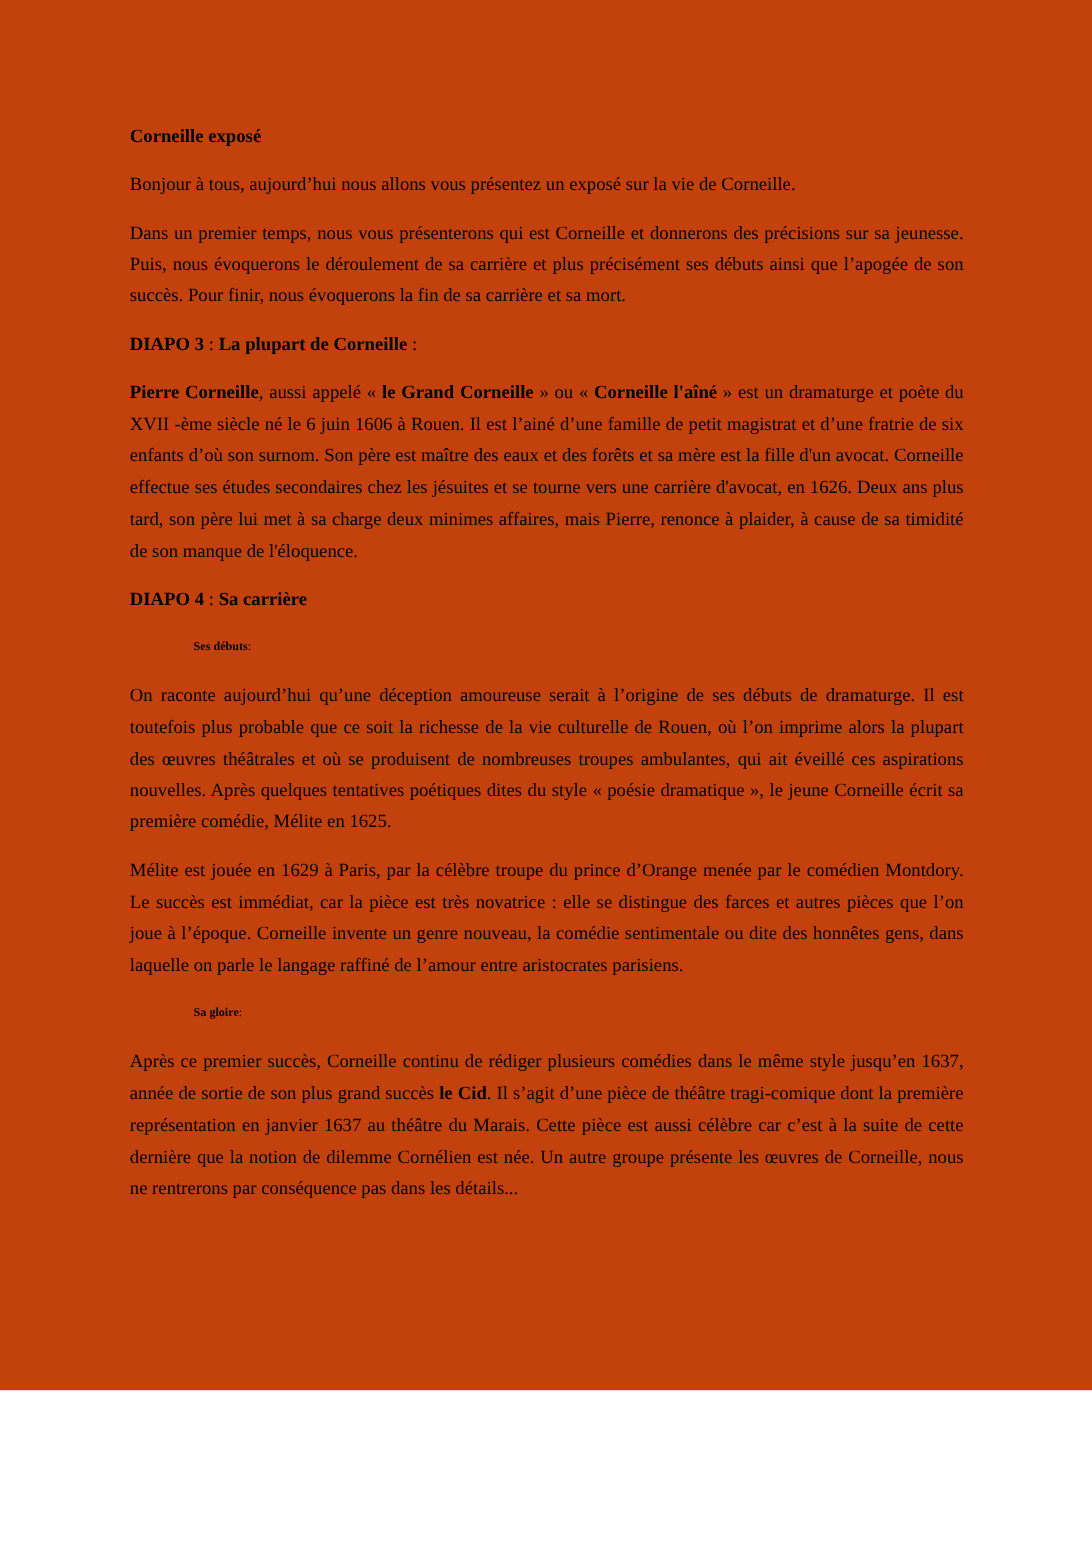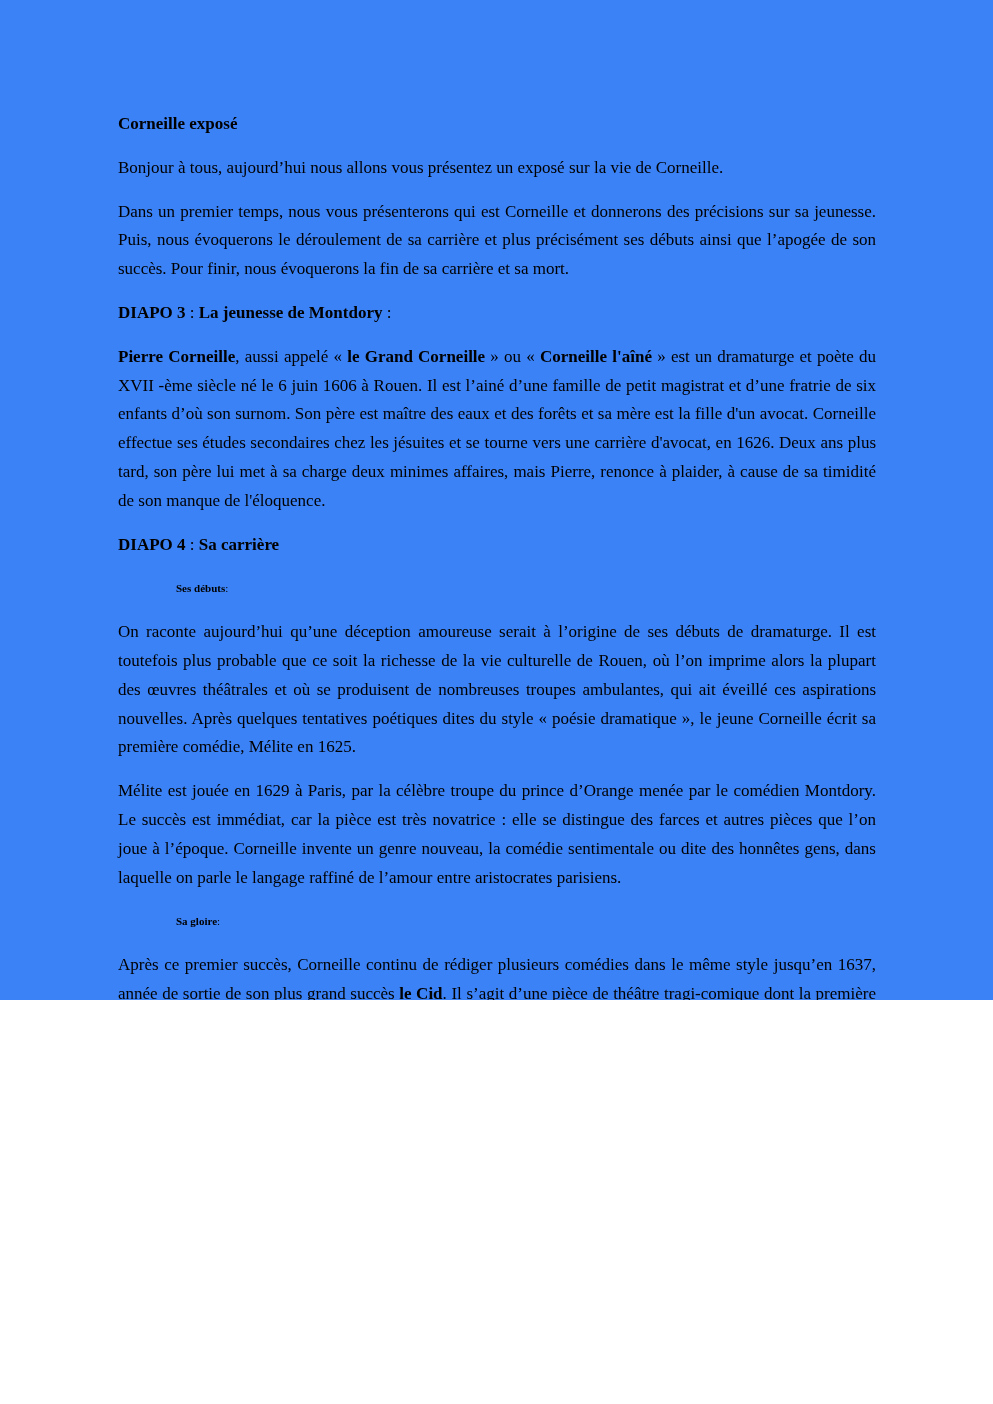--- a/index.html
+++ b/index.html
@@ -4,22 +4,22 @@
 <title>Corneille exposé</title>
 <style>
   html, body {
     margin: 0;
     padding: 0;
     background: #ffffff;
   }
   .page {
     position: relative;
     width: 993px;
-    height: 1000px;
-    background: #3b82f6;
+    height: 1264px;
+    background: #c2410c;
     margin: 0 auto;
     overflow: hidden;
     font-family: "Liberation Serif", "DejaVu Serif", serif;
     color: #000000;
   }
   .content {
     position: absolute;
     left: 118px;
     top: 110px;
     width: 758px;
@@ -72,21 +72,21 @@
     </p>
 
 
 
     <p class="blk">Bonjour à tous, aujourd’hui nous allons vous présentez un exposé sur la vie de Corneille.</p>
 
 
     <p class="blk">Dans un premier temps, nous vous présenterons qui est Corneille et donnerons des précisions sur sa jeunesse. Puis, nous évoquerons le déroulement de sa carrière et plus précisément ses débuts ainsi que l’apogée de son succès. Pour finir, nous évoquerons la fin de sa carrière et sa mort.</p>
 
     <p class="heading blk">
-      <span class="b">DIAPO 3</span><span class="reg"> : </span><span class="b">La jeunesse de Montdory</span><span class="reg"> :</span>
+      <span class="b">DIAPO 3</span><span class="reg"> : </span><span class="b">La plupart de Corneille</span><span class="reg"> :</span>
     </p>
 
     <p class="blk"><span class="b">Pierre Corneille</span><span>, aussi appelé </span><span class="reg">« </span><span class="b">le  Grand  Corneille</span><span class="reg"> » </span><span>ou </span><span class="reg">« </span><span class="b">Corneille  l'aîné</span><span class="reg"> » </span><span>est un dramaturge et poète du XVII -ème siècle né le 6 juin 1606 à Rouen. Il est l’ainé d’une famille de petit magistrat et d’une fratrie de six enfants d’où son surnom. Son père est maître des eaux et des forêts et sa mère est la fille d'un avocat. Corneille effectue ses études secondaires chez les jésuites et se tourne vers une carrière d'avocat, en 1626. Deux ans plus tard, son père lui met à sa charge deux minimes affaires, mais Pierre, renonce à plaider, à cause de sa timidité de son manque de l'éloquence.</span></p>
 
     <p class="heading blk">
       <span class="b">DIAPO 4</span><span class="reg"> : </span><span class="b">Sa carrière</span>
     </p>
 
     <p class="subheading blk">
       <span class="b">Ses débuts</span><span class="reg">:</span>

